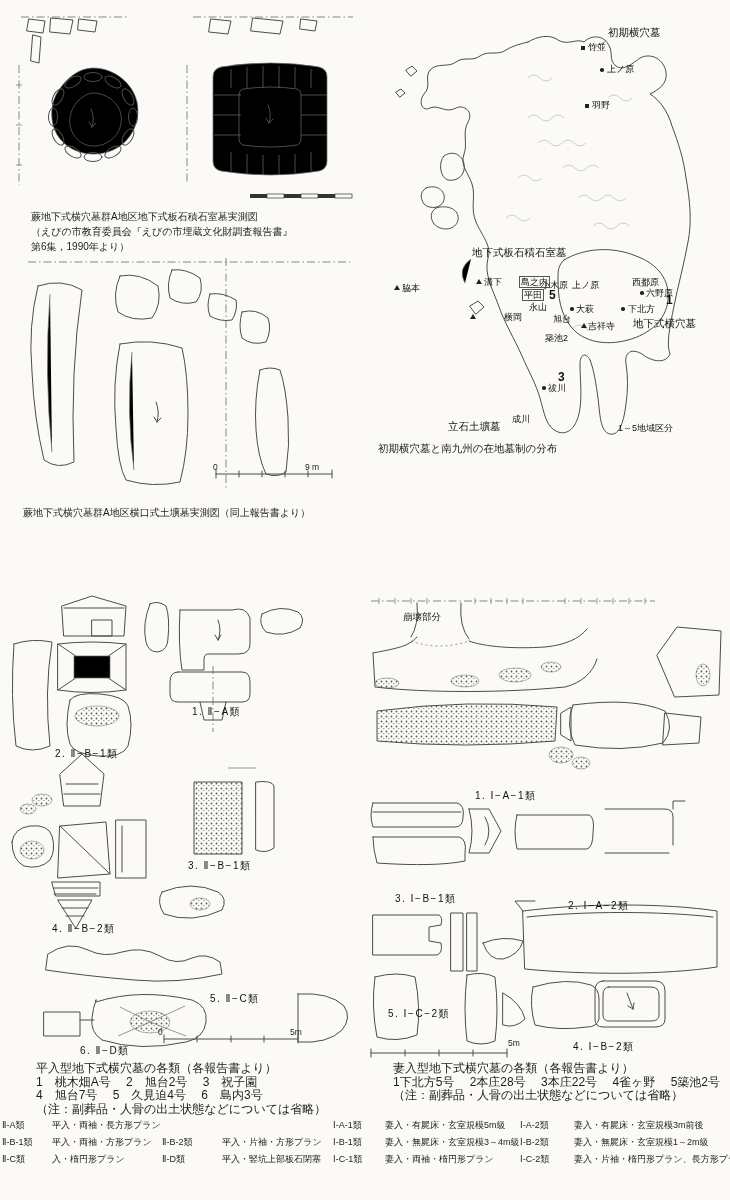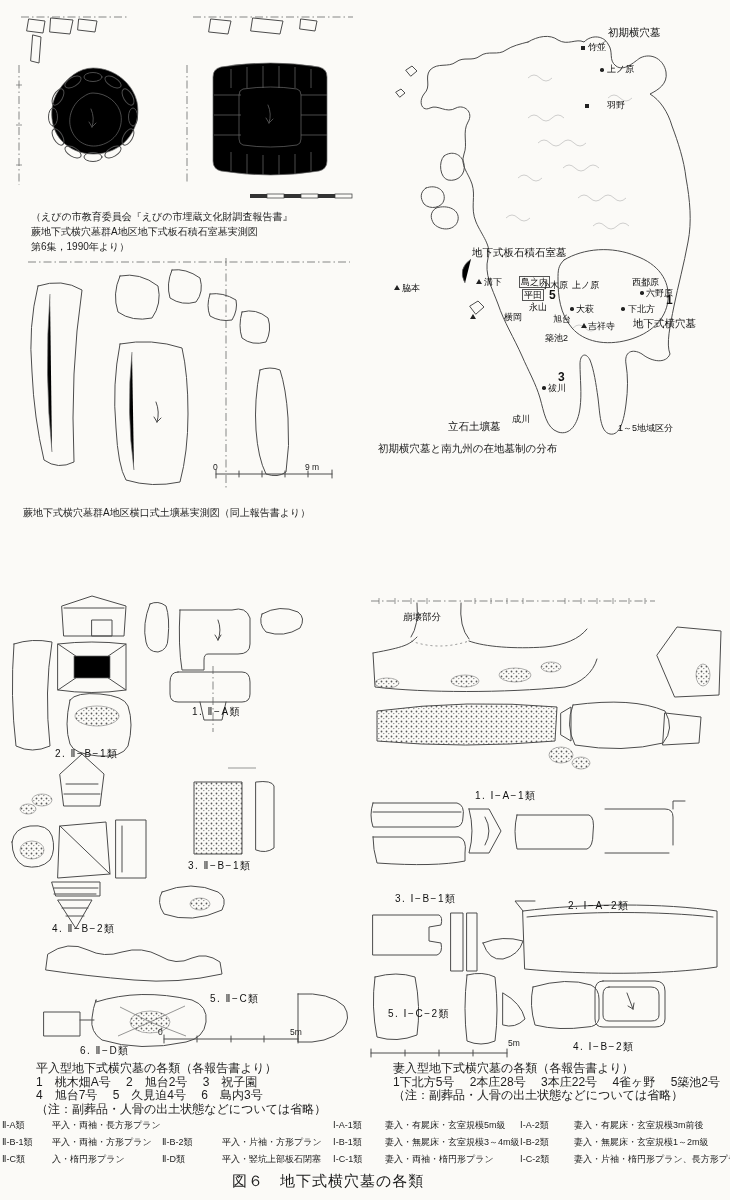--- a/index.html
+++ b/index.html
@@ -90,22 +90,22 @@
       <rect x="235" y="189" width="17" height="4" fill="#333"></rect>
         <rect x="252" y="189" width="17" height="4" fill="none" stroke="#333" stroke-width=".7"></rect>
       <rect x="269" y="189" width="17" height="4" fill="#333"></rect>
         <rect x="286" y="189" width="17" height="4" fill="none" stroke="#333" stroke-width=".7"></rect>
       <rect x="303" y="189" width="17" height="4" fill="#333"></rect>
         <rect x="320" y="189" width="17" height="4" fill="none" stroke="#333" stroke-width=".7"></rect>
     </g>
   </svg>
 
   <div class="cap" style="left:31px;top:209px">
+    <div>蕨地下式横穴墓群A地区地下式板石積石室墓実測図</div>
     <div>（えびの市教育委員会『えびの市埋蔵文化財調査報告書』</div>
-    <div>蕨地下式横穴墓群A地区地下式板石積石室墓実測図</div>
     <div>第6集，1990年より）</div>
   </div>
 
   <svg class="abs" style="left:20px;top:252px" width="335" height="245">
     <path class="dd" d="M8,10 H330"></path>
     <path class="dd" d="M206,6 V236"></path>
     <path class="stk" d="M18,34 q-10,40 -6,86 q2,46 12,88 q14,10 30,2 q-2,-44 0,-88 q2,-44 8,-84 q-20,-12 -44,-4 z"></path>
     <path class="thin" d="M30,42 q-6,80 2,158"></path>
     <path class="stk" d="M100,24 q-8,18 -2,36 q14,10 34,6 q10,-14 6,-32 q-18,-14 -38,-10 z"></path>
     <path class="stk" d="M152,18 q-6,14 -2,28 q12,8 26,4 q8,-10 4,-24 q-14,-10 -28,-8 z"></path>
@@ -149,21 +149,21 @@
     <path class="stk" stroke-width=".8" stroke="#5a5a5a" d="M186,252 C206,240 234,238 258,248 C280,256 292,272 290,292 C288,312 272,326 250,332 C228,338 206,334 194,320 C182,306 180,288 180,272 C180,262 180,258 186,252 Z"></path>
 
     <path class="thin" d="M228,33 L212,42"></path>
     <path class="thin" d="M93,251 q-14,10 -6,24"></path>
     <path class="thin" d="M262,278 l8,0"></path>
   </svg>
 
   <div class="ml big" style="left:608px;top:27px">初期横穴墓</div>
   <div class="ml" style="left:588px;top:42px">竹並</div>
   <div class="ml" style="left:607px;top:64px">上ノ原</div>
-  <div class="ml" style="left:607px;top:100px">羽野</div>
+  <div class="ml" style="left:592px;top:100px">羽野</div>
   <div class="ml big" style="left:472px;top:247px">地下式板石積石室墓</div>
   <div class="ml" style="left:402px;top:283px">脇本</div>
   <div class="ml" style="left:484px;top:277px">溝下</div>
   <div class="ml boxed" style="left:511px;top:276px">島之内</div>
   <div class="ml" style="left:541px;top:280px">小木原</div>
   <div class="ml" style="left:572px;top:280px">上ノ原</div>
   <div class="ml" style="left:632px;top:277px">西都原</div>
   <div class="ml" style="left:646px;top:288px">六野原</div>
   <div class="ml boxed" style="left:514px;top:289px">平田</div>
   <div class="ml" style="left:529px;top:302px">永山</div>
@@ -334,15 +334,14 @@
   <div class="leg" style="left:574px;top:1119px">妻入・有屍床・玄室規模3m前後</div>
   <div class="leg" style="left:333px;top:1136px">Ⅰ-B-1類</div>
   <div class="leg" style="left:385px;top:1136px">妻入・無屍床・玄室規模3～4m級</div>
   <div class="leg" style="left:520px;top:1136px">Ⅰ-B-2類</div>
   <div class="leg" style="left:574px;top:1136px">妻入・無屍床・玄室規模1～2m級</div>
   <div class="leg" style="left:333px;top:1153px">Ⅰ-C-1類</div>
   <div class="leg" style="left:385px;top:1153px">妻入・両袖・楕円形プラン</div>
   <div class="leg" style="left:520px;top:1153px">Ⅰ-C-2類</div>
   <div class="leg" style="left:574px;top:1153px">妻入・片袖・楕円形プラン、長方形プラン</div>
 
-  <div class="figcap" style="left:232px;top:1172px">図６　地下式横穴墓の各類</div>
 
 </div>
 
 </body></html>

